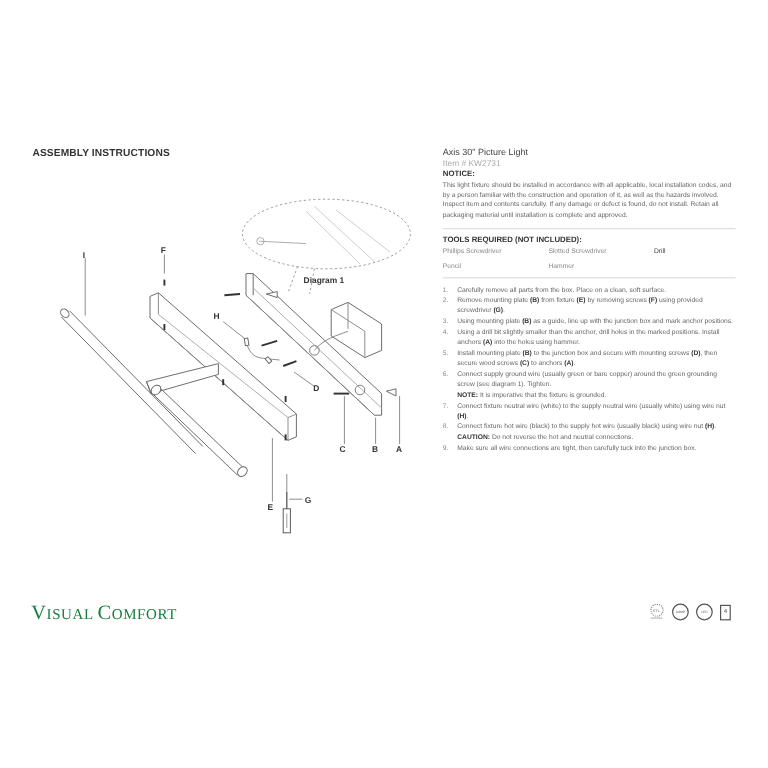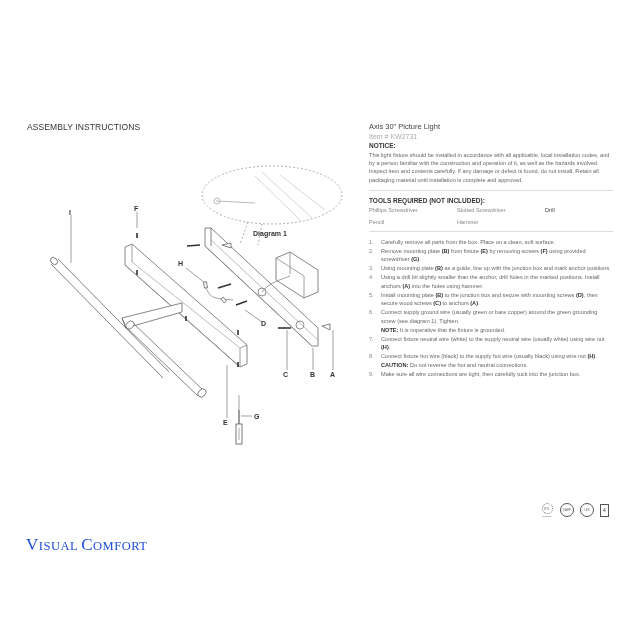--- a/index.html
+++ b/index.html
@@ -1,35 +1,35 @@
 <!DOCTYPE html>
 <html><head>
   <meta charset="utf-8">
   <style>
     html, body { margin: 0; padding: 0; background: #ffffff; }
     body { width: 640px; height: 640px; position: relative; overflow: hidden; font-family: "Liberation Sans", sans-serif; color: #4a4a4a; }
-    .heading-left { position: absolute; left: 27px; top: 122px; font-size: 8.5px; font-weight: normal; color: #333; letter-spacing: 0.1px; }
+    .heading-left { position: absolute; left: 27px; top: 122px; font-size: 8.5px; font-weight: bold; color: #333; letter-spacing: 0.1px; }
     .diagram { position: absolute; left: 30px; top: 150px; width: 330px; height: 330px; }
     .right { position: absolute; left: 369px; top: 122px; width: 244px; }
     .title { font-size: 7.5px; color: #444; margin-bottom: 2px; }
     .item { font-size: 7px; color: #aaa; margin-bottom: 2px; }
     .label-bold { font-size: 6.5px; font-weight: bold; color: #333; margin-bottom: 2px; }
     .notice-body { font-size: 5.6px; line-height: 8.2px; color: #666; }
     .rule { height: 1px; background: #ddd; margin: 6px 0 6px 0; }
     .tools-head { font-size: 6.5px; font-weight: bold; color: #333; margin-top: 3px; margin-bottom: 3px; }
     .tools-grid { display: grid; grid-template-columns: 88px 88px 60px; row-gap: 6px; font-size: 5.6px; color: #888; }
     .tools-grid span.dark { color: #444; }
     .steps { list-style: none; margin: 0; padding: 0; font-size: 5.6px; line-height: 8.8px; color: #666; }
     .steps li { display: flex; }
     .steps .num { width: 12px; flex: 0 0 12px; color: #888; }
     .steps .txt { flex: 1; }
     .steps b { color: #333; }
     .note { color: #666; }
     .note b { color: #333; }
-    .logo { position: absolute; left: 26px; top: 501px; font-family: "Liberation Serif", serif; color: #1d4ed8; font-size: 17px; letter-spacing: 0.5px; margin-top: 34px; }
+    .logo { position: absolute; left: 26px; top: 501px; font-family: "Liberation Serif", serif; color: #15803d; font-size: 17px; letter-spacing: 0.5px; }
     .logo .sc { font-size: 12.5px; }
     .certs { position: absolute; left: 540px; top: 503px; display: flex; align-items: center; gap: 6px; }
     .cert-circle { width: 12px; height: 12px; border: 1.3px solid #555; border-radius: 50%; font-size: 2.6px; color: #555; display: flex; align-items: center; justify-content: center; }
     .cert-rect { width: 7px; height: 11px; border: 1px solid #555; font-size: 5px; color: #333; display: flex; align-items: center; justify-content: center; }
     .cert-etl { width: 14px; height: 14px; display: flex; flex-direction: column; align-items: center; justify-content: center; }
     .cert-etl .ring { width: 9px; height: 9px; border: 1px dotted #777; border-radius: 50%; font-size: 3px; color: #666; display: flex; align-items: center; justify-content: center; }
     .cert-etl .sub { font-size: 2px; color: #777; margin-top: 1px; }
     svg text { font-family: "Liberation Sans", sans-serif; }
   </style>
 </head>

